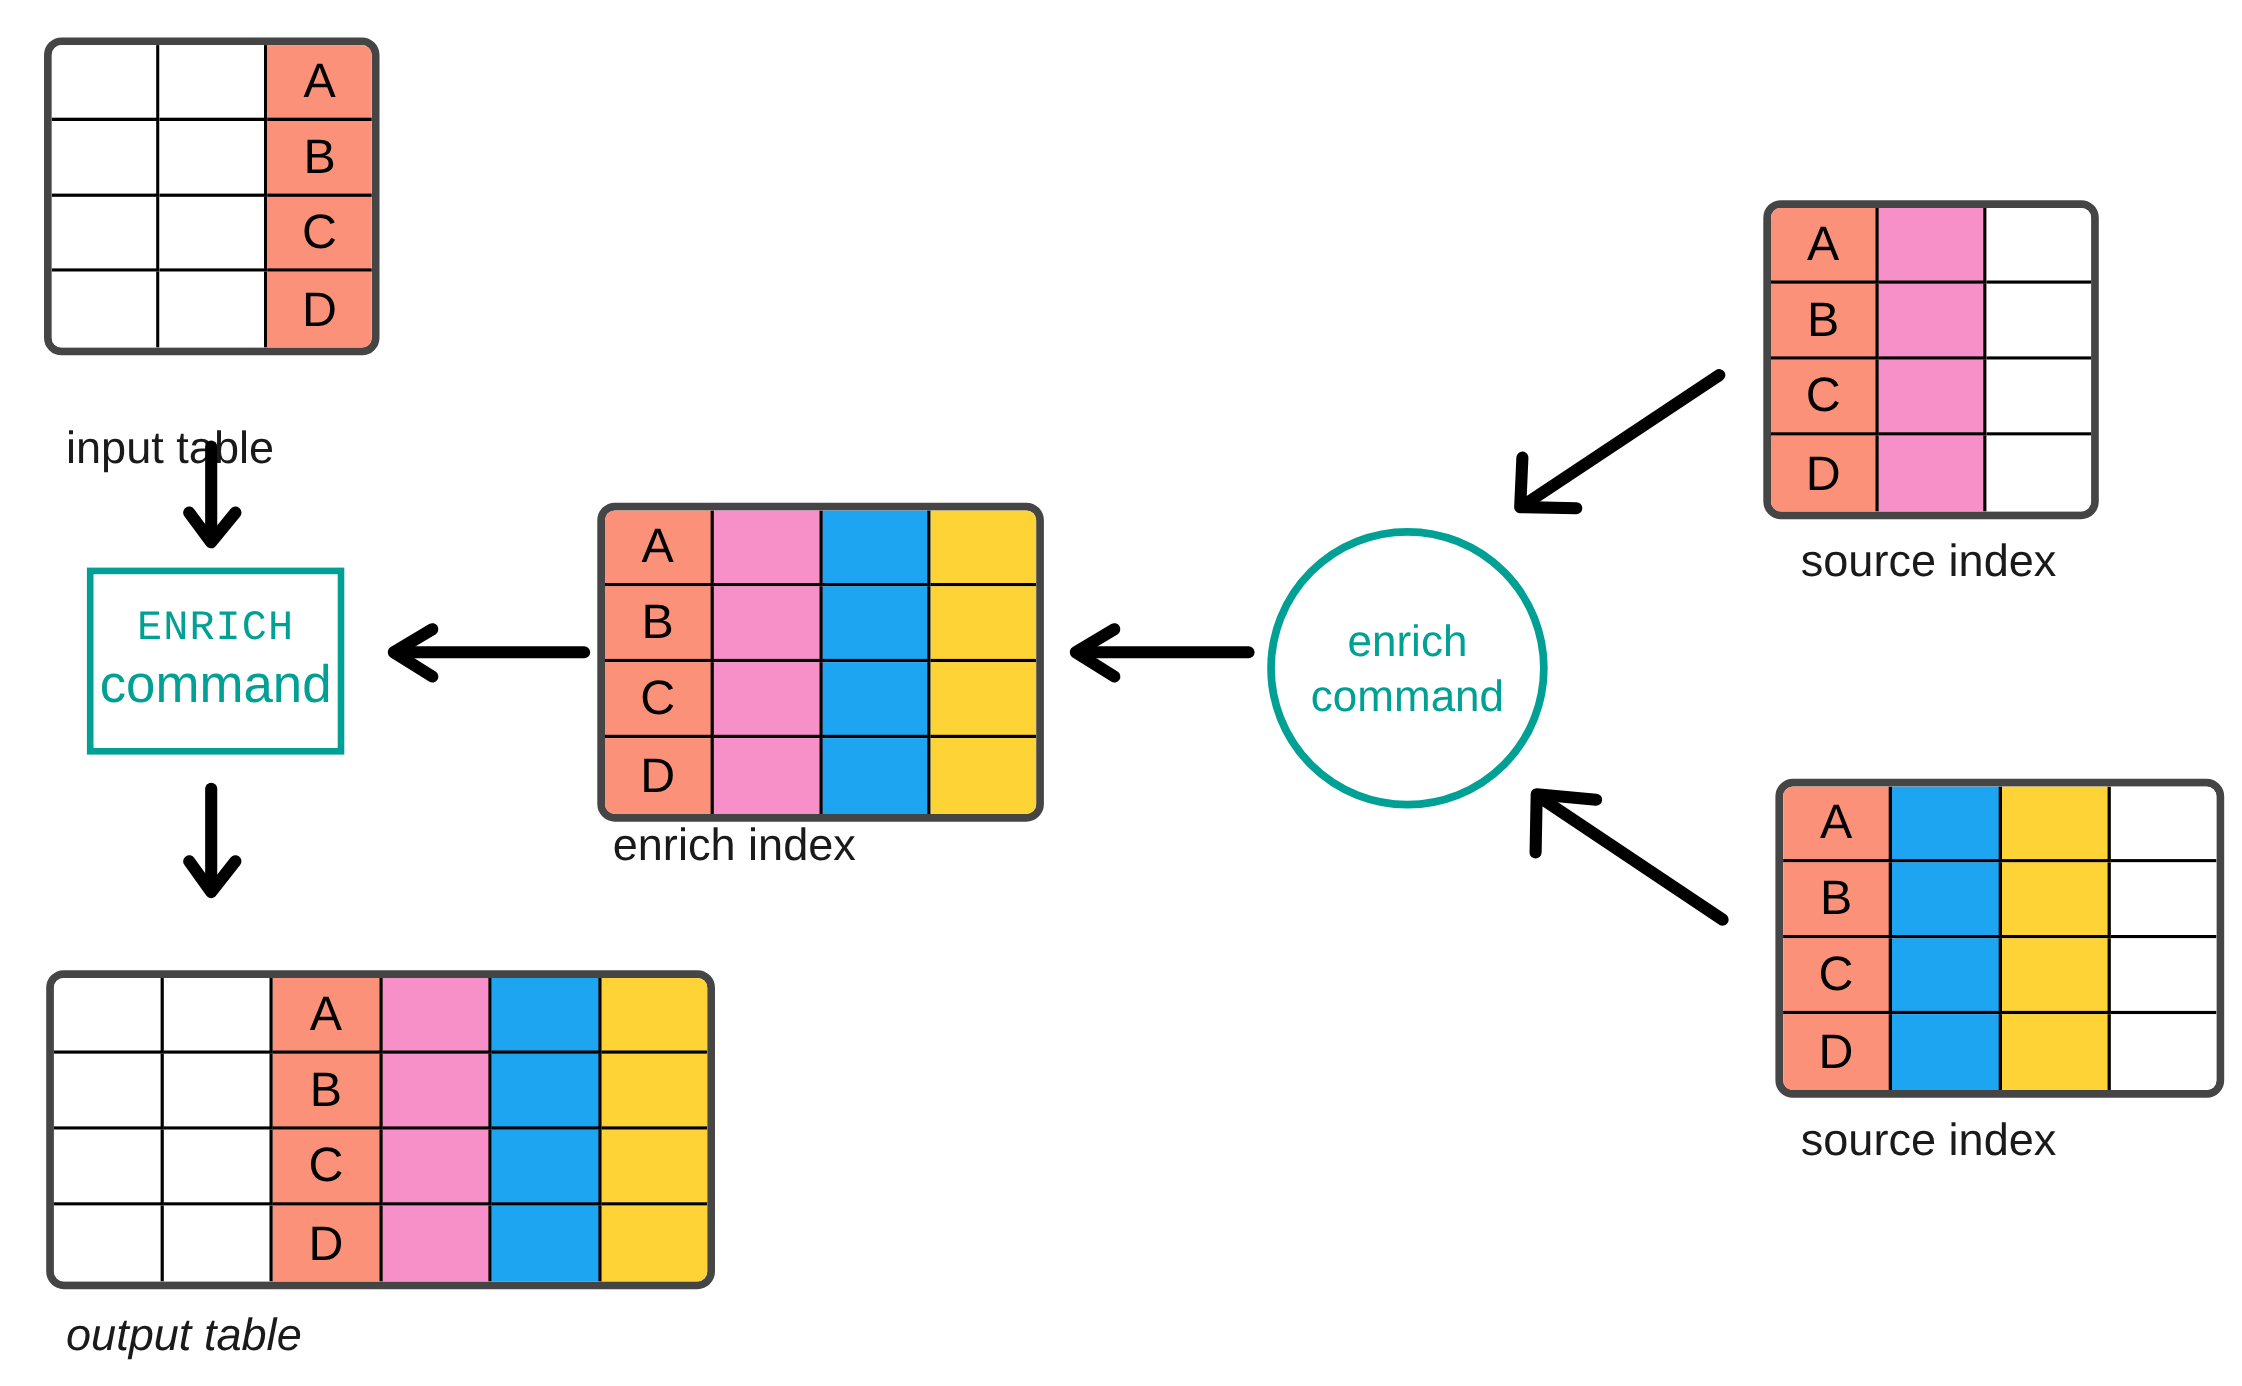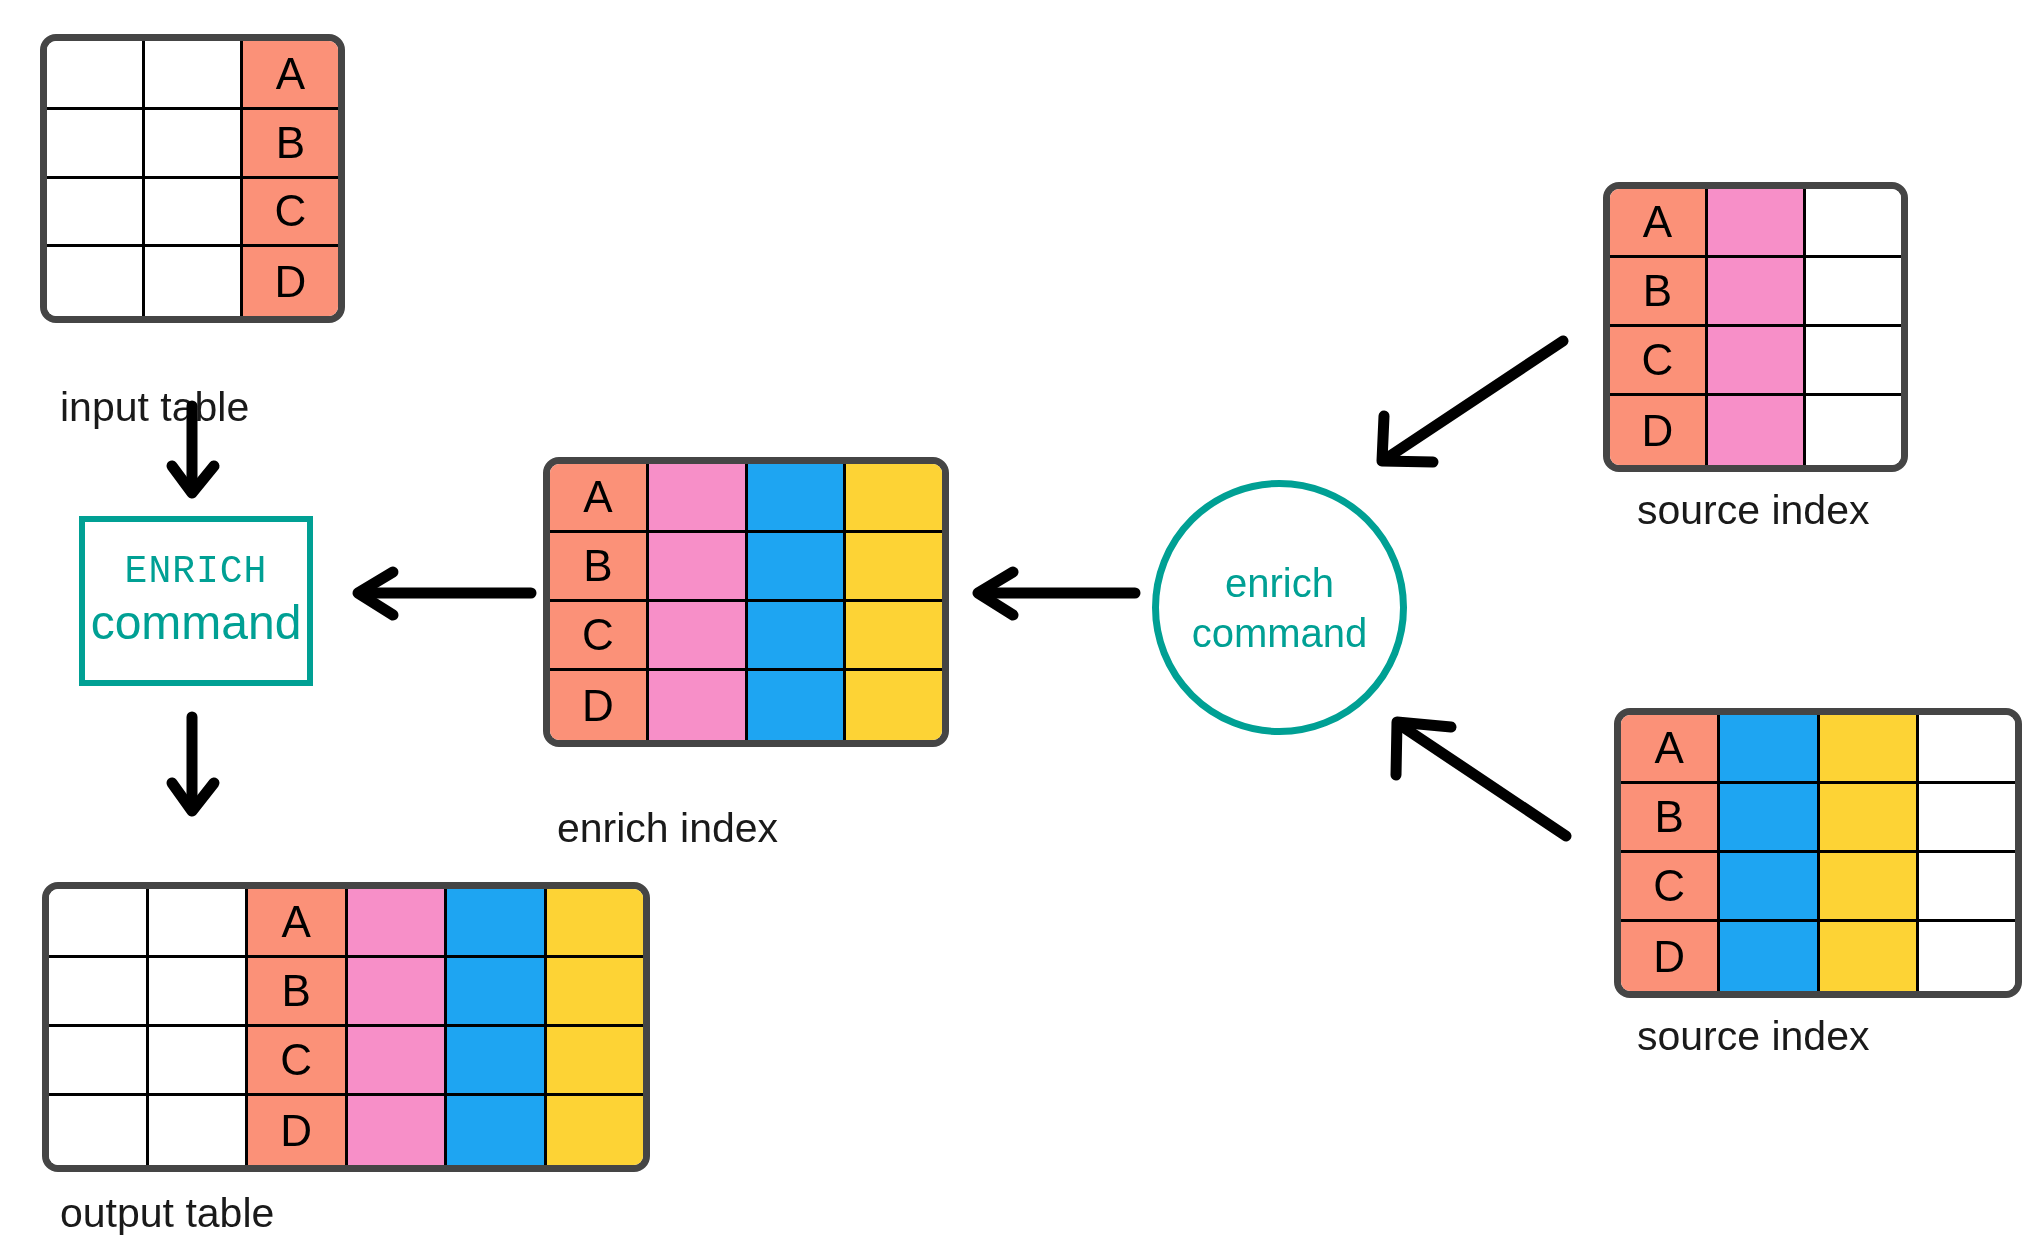--- a/index.html
+++ b/index.html
@@ -187,21 +187,21 @@
       </div>
       <div class="trow">
         <div class="tcell c-white"></div>
         <div class="tcell c-white"></div>
         <div class="tcell c-salmon">D</div>
         <div class="tcell c-pink"></div>
         <div class="tcell c-blue"></div>
         <div class="tcell c-yellow"></div>
       </div>
     </div>
-  <div class="caption" id="output-table-caption" style="left:60px; top:1193px;">output table</div>
+  <div class="caption" id="output-table-caption" style="left:60px; top:1193px;font-style:italic;">output table</div>
 
   <svg class="arrow-svg" style="left:345px; top:565px; width:190px; height:60px;" viewBox="0 0 190 60">
     <line x1="186" y1="28" x2="16" y2="28"></line>
     <polyline points="48,7 13,28 48,50"></polyline>
   </svg>
 
   <div class="tbl" id="enrich-index" style="left:543px; top:457px; width:406px; height:290px;">
       <div class="trow">
         <div class="tcell c-salmon">A</div>
         <div class="tcell c-pink"></div>
@@ -220,21 +220,21 @@
         <div class="tcell c-blue"></div>
         <div class="tcell c-yellow"></div>
       </div>
       <div class="trow">
         <div class="tcell c-salmon">D</div>
         <div class="tcell c-pink"></div>
         <div class="tcell c-blue"></div>
         <div class="tcell c-yellow"></div>
       </div>
     </div>
-  <div class="caption" id="enrich-index-caption" style="left:557px; top:808px;">enrich index</div>
+  <div class="caption" id="enrich-index-caption" style="left:557px; top:748px;">enrich index</div>
 
   <svg class="arrow-svg" style="left:965px; top:565px; width:175px; height:60px;" viewBox="0 0 175 60">
     <line x1="170" y1="28" x2="16" y2="28"></line>
     <polyline points="48,7 13,28 48,50"></polyline>
   </svg>
 
   <div id="enrich-policy-circle" style="left:1152px; top:480px; width:255px; height:255px;">
     <div>enrich</div>
     <div>command</div>
   </div>

